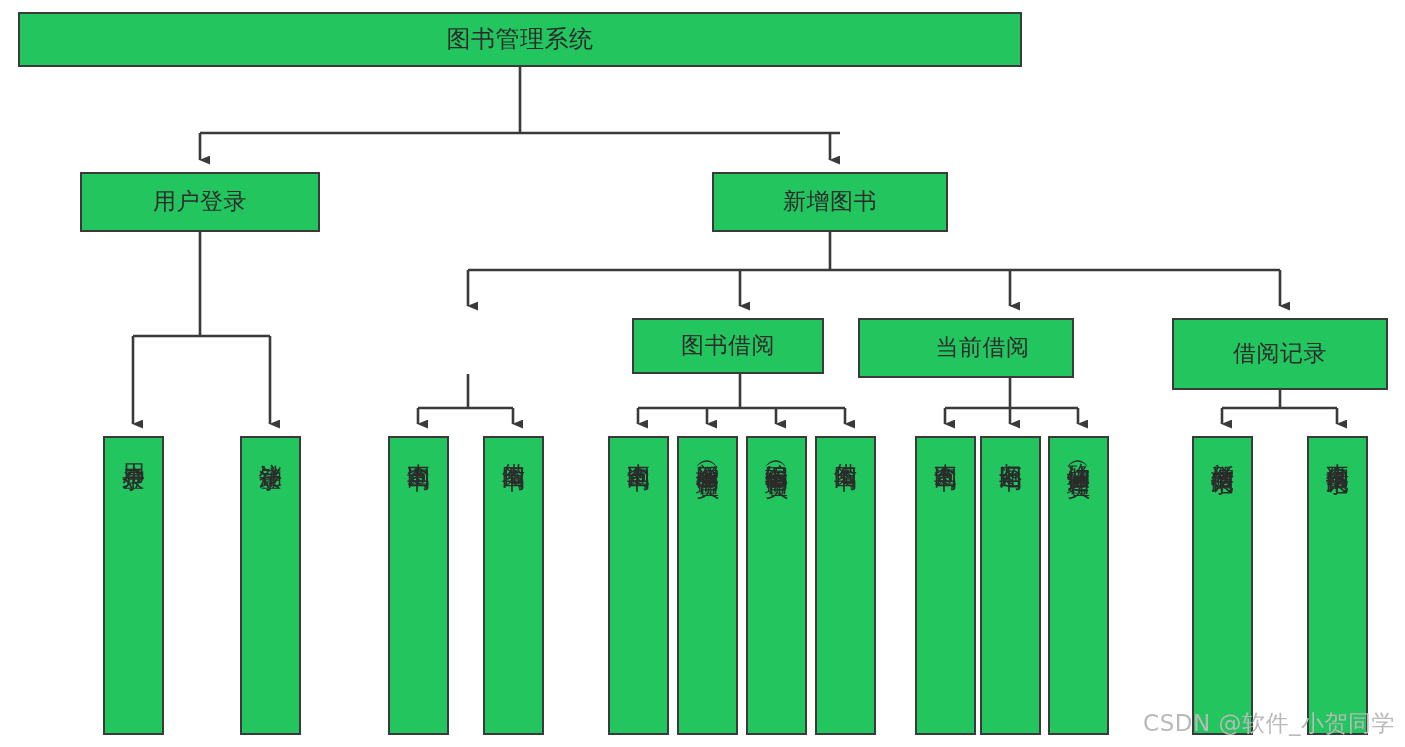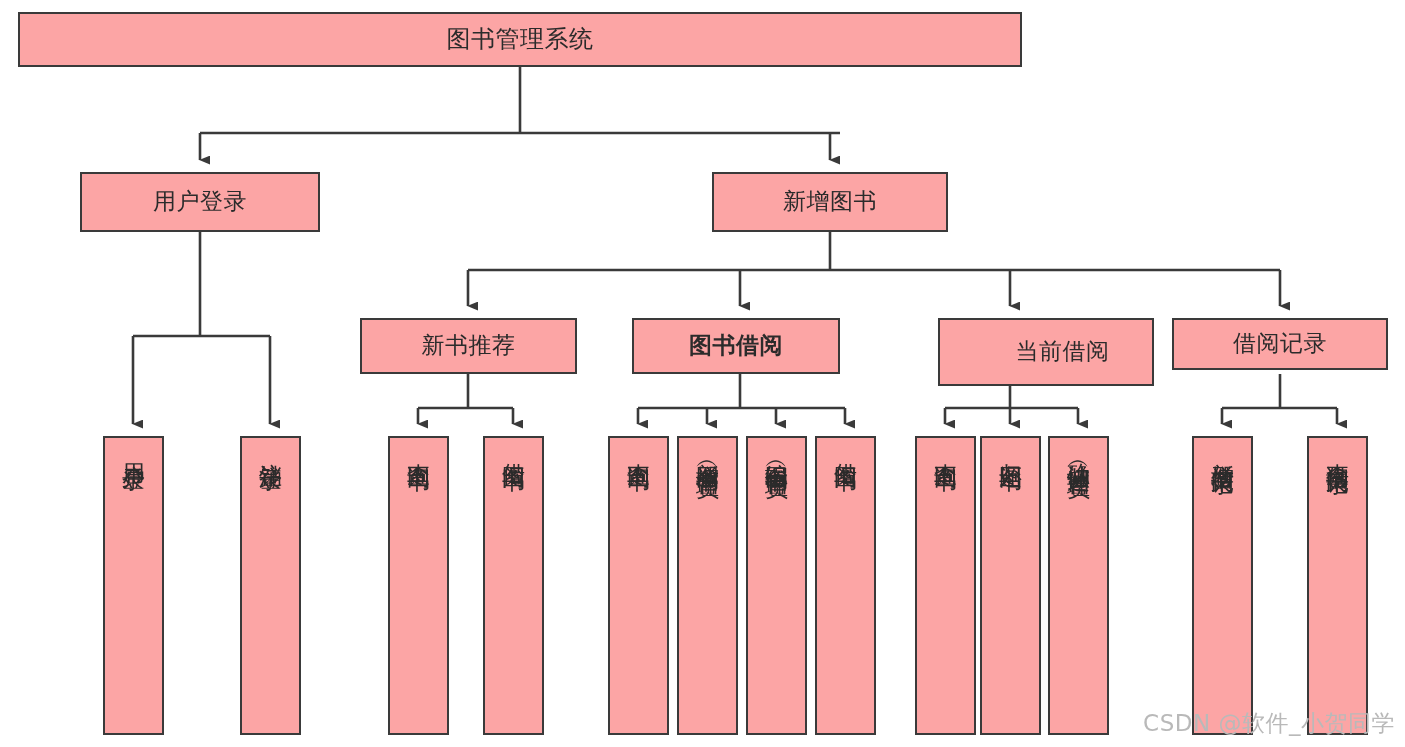--- a/index.html
+++ b/index.html
@@ -22,21 +22,21 @@
     position: absolute;
     left: 0;
     top: 0;
     width: 1405px;
     height: 747px;
     pointer-events: none;
   }
   .node {
     position: absolute;
     box-sizing: border-box;
-    background: #fca5a5;
+    background: #22c55e;
     border: 2.5px solid #3a3a3a;
     display: flex;
     align-items: center;
     justify-content: center;
     color: #2b2b2b;
     z-index: 2;
   }
   .node-label {
     display: block;
     text-align: center;
@@ -138,33 +138,30 @@
   </div>
 
   <div class="node horiz" style="left:80px; top:172px; width:240px; height:60px;">
     <span class="node-label">用户登录</span>
   </div>
 
   <div class="node horiz" style="left:712px; top:172px; width:236px; height:60px;">
     <span class="node-label">新增图书</span>
   </div>
 
-  <div class="node horiz" style="left:360px; top:318px; width:217px; height:56px;">
-    <span class="node-label">新书推荐</span>
-  </div>
-
-  <div class="node horiz" style="left:632px; top:318px; width:208px; height:56px;font-weight:bold;">
+
+  <div class="node horiz" style="left:632px; top:318px; width:192px; height:56px;">
     <span class="node-label">图书借阅</span>
   </div>
 
-  <div class="node horiz" style="left:938px; top:318px; width:216px; height:68px;padding-left:33px;">
+  <div class="node horiz" style="left:858px; top:318px; width:216px; height:60px;padding-left:33px;">
     <span class="node-label">当前借阅</span>
   </div>
 
-  <div class="node horiz" style="left:1172px; top:318px; width:216px; height:52px;">
+  <div class="node horiz" style="left:1172px; top:318px; width:216px; height:72px;">
     <span class="node-label">借阅记录</span>
   </div>
 
   <div class="node vert" style="left:103px; top:436px; width:61px; height:299px;">
     <span class="node-label">用户登录</span>
   </div>
 
   <div class="node vert" style="left:240px; top:436px; width:61px; height:299px;">
     <span class="node-label">注销登录</span>
   </div>

